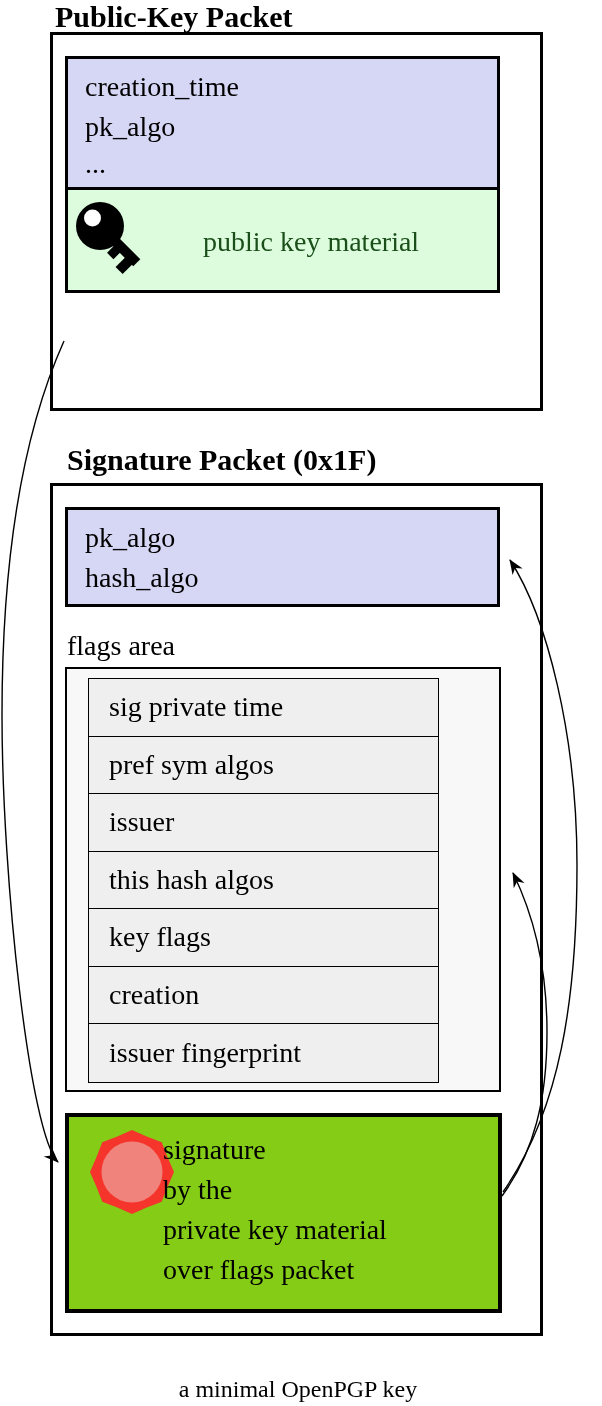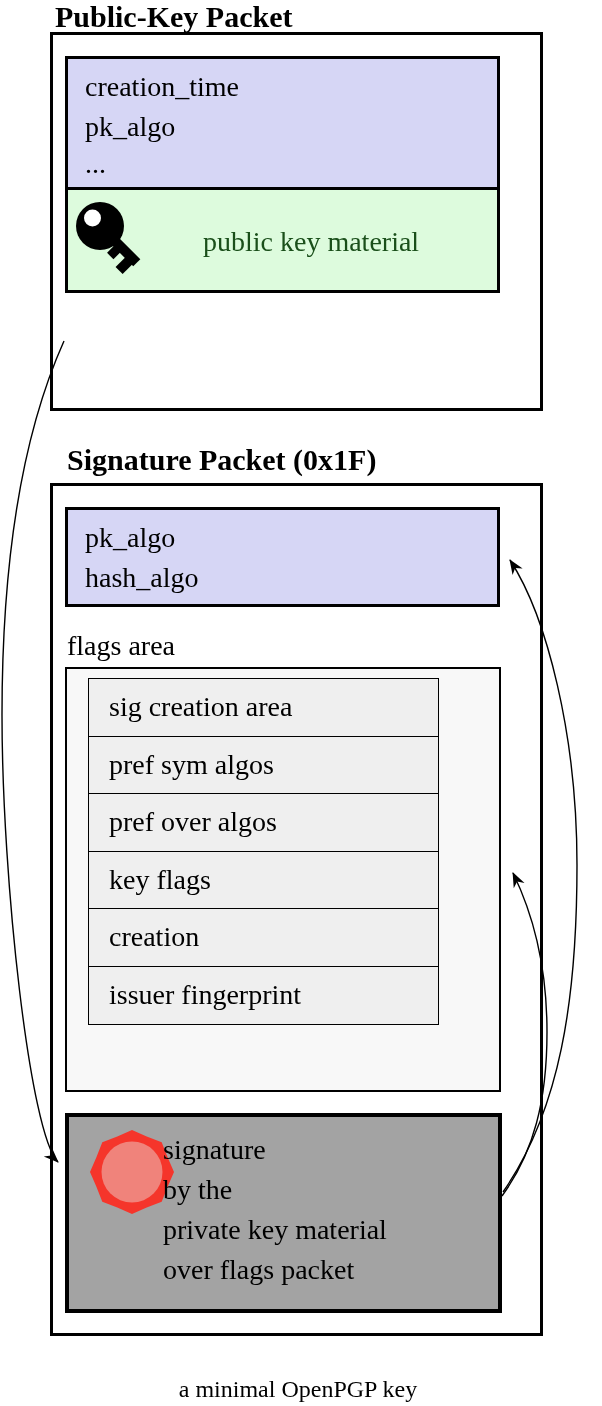--- a/index.html
+++ b/index.html
@@ -15,21 +15,21 @@
   .materialbox{background:#ddfbdd;border:3px solid #000;}
   .material-label{font-size:28px;color:#1a4f1a;white-space:nowrap;}
   .hashed-label{font-size:28px;}
   .hashedbox{background:#f8f8f8;border:2.5px solid #000;}
   .subtable{border:1.5px solid #000;}
   .subrow{
     box-sizing:border-box;height:57.5px;background:#efefef;border-bottom:1.5px solid #000;
     font-size:28px;display:flex;align-items:center;padding-left:20px;white-space:nowrap;
   }
   .subrow:last-child{border-bottom:none;}
-  .sigbox{background:#a3a3a3;border:4.5px solid #000;}
+  .sigbox{background:#84cc16;border:4.5px solid #000;}
   .sigtext{font-size:28px;line-height:40px;}
   .caption{font-size:24px;text-align:center;}
   svg{display:block;}
   #arrow-layer{position:absolute;left:0;top:0;pointer-events:none;z-index:10;}
 </style>
 </head>
 <body>
 
 <div id="canvas">
 
@@ -63,23 +63,24 @@
 
   <div class="abs headerbox" style="left:65px;top:507px;width:435px;height:100px;padding:8px 0 0 17px;">
     <div class="fieldtext">pk_algo</div>
     <div class="fieldtext">hash_algo</div>
   </div>
 
   <div class="abs hashed-label" style="left:67px;top:630px;">flags area</div>
 
   <div class="abs hashedbox" style="left:65px;top:667px;width:436px;height:425px;">
     <div class="abs subtable" style="left:21px;top:9px;width:351px;">
-      <div class="subrow">sig creation area</div>
+      <div class="subrow">sig private time</div>
       <div class="subrow">pref sym algos</div>
-      <div class="subrow">pref over algos</div>
+      <div class="subrow">issuer</div>
+      <div class="subrow">this hash algos</div>
       <div class="subrow">key flags</div>
       <div class="subrow">creation</div>
       <div class="subrow">issuer fingerprint</div>
     </div>
   </div>
 
   <div class="abs sigbox" style="left:65px;top:1113px;width:437px;height:200px;">
 
     <svg class="abs" style="left:8px;top:0px;" width="110" height="110" viewBox="0 0 110 110" aria-hidden="true">
       <polygon fill="#f5352b" points="97,55 90.6,69.7 84.7,84.7 69.7,90.6 55,97 40.3,90.6 25.3,84.7 19.4,69.7 13,55 19.4,40.3 25.3,25.3 40.3,19.4 55,13 69.7,19.4 84.7,25.3 90.6,40.3"></polygon>

